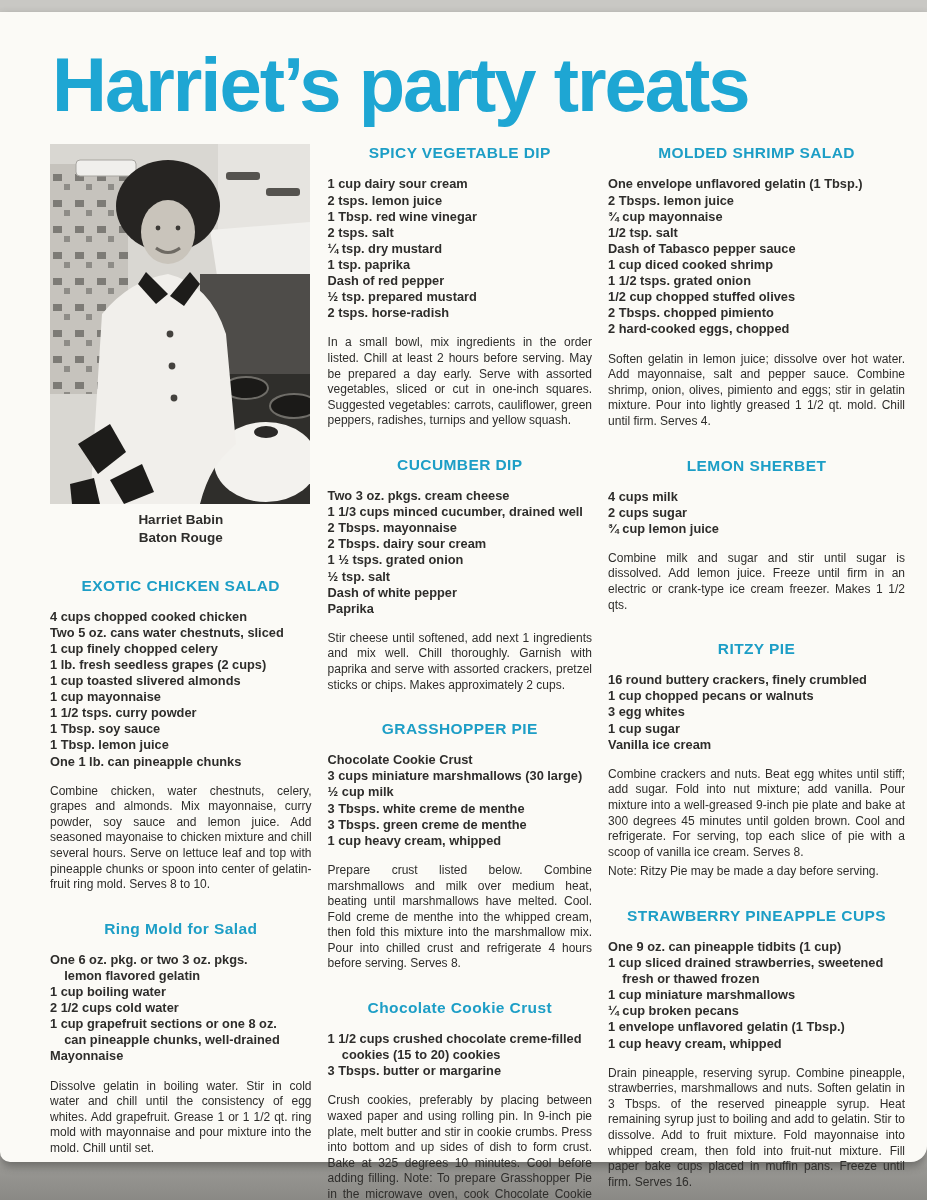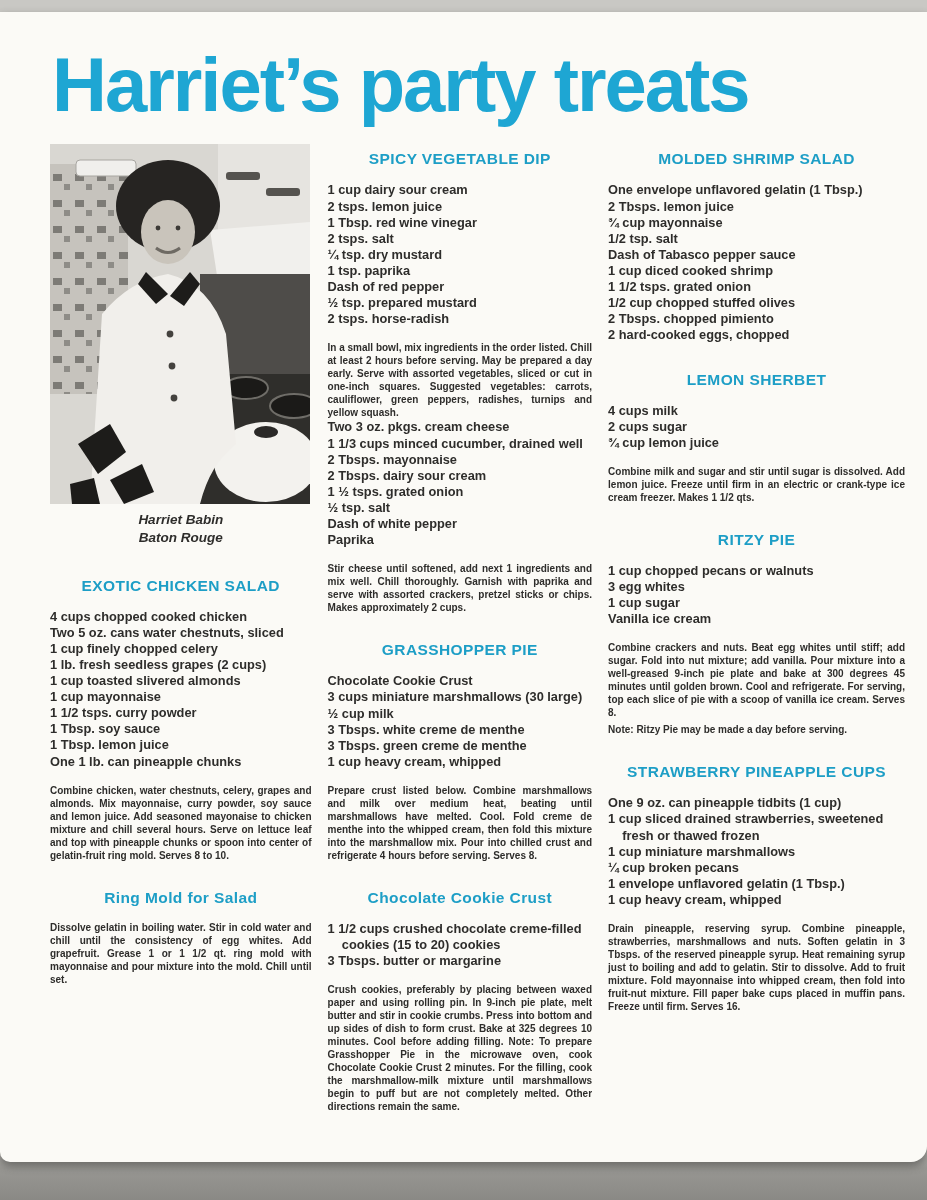--- a/index.html
+++ b/index.html
@@ -27,41 +27,41 @@
   }
   .columns {
     display:flex; gap:16px; padding:20px 22px 0 50px;
     color:var(--body-color);
   }
   .col { box-sizing:border-box; }
   .col-1 { width:266px; }
   .col-2 { width:269px; }
   .col-3 { width:302px; }
 
-  figure.photo { margin:2px 0 0 0;font-style:italic; }
+  figure.photo { margin:2px 0 0 0; }
   figure.photo svg { display:block; width:260px; height:360px; background:#d8d6d1; }
   figcaption {
     text-align:center; font-weight:bold; font-size:13.5px; line-height:1.3;
     margin-top:7px; color:var(--body-color);
   }
 
   .recipe-title {
     margin:27px 0 14px; text-align:center; font-weight:bold;
     font-size:15.5px; letter-spacing:.4px; color:var(--heading-color);
   }
-  .recipe:first-child .recipe-title { margin-top:8px; }
+  .recipe:first-child .recipe-title { margin-top:2px; }
   .col-1 .recipe:first-of-type .recipe-title { margin-top:30px; }
 
   ul.ingredients {
     list-style:none; margin:0; padding:0;
     font-weight:bold; font-size:12.8px; line-height:1.26;
   }
   ul.ingredients li { white-space:pre-wrap; }
   p.instructions {
-    font-weight:bold; font-size:10px; line-height:1.3;
+    font-weight:normal; font-size:12px; line-height:1.3;
     text-align:justify; margin:14px 0 0;
   }
   p.instructions + p.instructions { margin-top:4px; }
 </style>
 </head>
 <body style="--title-color: #1ea6d3; --heading-color: #1d9ec6; --body-color: #2e2d2b;">
 
 <div class="scan-bottom"></div>
 
 <div class="page">
@@ -126,20 +126,29 @@
             <li>1 cup mayonnaise</li>
             <li>1 1/2 tsps. curry powder</li>
             <li>1 Tbsp. soy sauce</li>
             <li>1 Tbsp. lemon juice</li>
             <li>One 1 lb. can pineapple chunks</li>
           </ul>
           <p class="instructions">Combine chicken, water chestnuts, celery, grapes and almonds. Mix mayonnaise, curry powder, soy sauce and lemon juice. Add seasoned mayonaise to chicken mixture and chill several hours. Serve on lettuce leaf and top with pineapple chunks or spoon into center of gelatin-fruit ring mold. Serves 8 to 10.</p>
         </section>
         <section class="recipe">
           <h2 class="recipe-title">Ring Mold for Salad</h2>
+          <ul class="ingredients">
+            <li>One 6 oz. pkg. or two 3 oz. pkgs.</li>
+            <li>    lemon flavored gelatin</li>
+            <li>1 cup boiling water</li>
+            <li>2 1/2 cups cold water</li>
+            <li>1 cup grapefruit sections or one 8 oz.</li>
+            <li>    can pineapple chunks, well-drained</li>
+            <li>Mayonnaise</li>
+          </ul>
           <p class="instructions">Dissolve gelatin in boiling water. Stir in cold water and chill until the consistency of egg whites. Add grapefruit. Grease 1 or 1 1/2 qt. ring mold with mayonnaise and pour mixture into the mold. Chill until set.</p>
         </section>
       </div>
 
     <div class="col col-2">
         <section class="recipe">
           <h2 class="recipe-title">SPICY VEGETABLE DIP</h2>
           <ul class="ingredients">
             <li>1 cup dairy sour cream</li>
             <li>2 tsps. lemon juice</li>
@@ -147,20 +156,21 @@
             <li>2 tsps. salt</li>
             <li>¼ tsp. dry mustard</li>
             <li>1 tsp. paprika</li>
             <li>Dash of red pepper</li>
             <li>½ tsp. prepared mustard</li>
             <li>2 tsps. horse-radish</li>
           </ul>
           <p class="instructions">In a small bowl, mix ingredients in the order listed. Chill at least 2 hours before serving. May be prepared a day early. Serve with assorted vegetables, sliced or cut in one-inch squares. Suggested vegetables: carrots, cauliflower, green peppers, radishes, turnips and yellow squash.</p>
         </section>
         <section class="recipe">
+          <h2 class="recipe-title">CUCUMBER DIP</h2>
           <ul class="ingredients">
             <li>Two 3 oz. pkgs. cream cheese</li>
             <li>1 1/3 cups minced cucumber, drained well</li>
             <li>2 Tbsps. mayonnaise</li>
             <li>2 Tbsps. dairy sour cream</li>
             <li>1 ½ tsps. grated onion</li>
             <li>½ tsp. salt</li>
             <li>Dash of white pepper</li>
             <li>Paprika</li>
           </ul>
@@ -197,33 +207,35 @@
             <li>2 Tbsps. lemon juice</li>
             <li>¾ cup mayonnaise</li>
             <li>1/2 tsp. salt</li>
             <li>Dash of Tabasco pepper sauce</li>
             <li>1 cup diced cooked shrimp</li>
             <li>1 1/2 tsps. grated onion</li>
             <li>1/2 cup chopped stuffed olives</li>
             <li>2 Tbsps. chopped pimiento</li>
             <li>2 hard-cooked eggs, chopped</li>
           </ul>
+          <p class="instructions">Soften gelatin in lemon juice; dissolve over hot water. Add mayonnaise, salt and pepper sauce. Combine shrimp, onion, olives, pimiento and eggs; stir in gelatin mixture. Pour into lightly greased 1 1/2 qt. mold. Chill until firm. Serves 4.</p>
         </section>
         <section class="recipe">
           <h2 class="recipe-title">LEMON SHERBET</h2>
           <ul class="ingredients">
             <li>4 cups milk</li>
             <li>2 cups sugar</li>
             <li>¾ cup lemon juice</li>
           </ul>
           <p class="instructions">Combine milk and sugar and stir until sugar is dissolved. Add lemon juice. Freeze until firm in an electric or crank-type ice cream freezer. Makes 1 1/2 qts.</p>
         </section>
         <section class="recipe">
           <h2 class="recipe-title">RITZY PIE</h2>
           <ul class="ingredients">
+            <li>16 round buttery crackers, finely crumbled</li>
             <li>1 cup chopped pecans or walnuts</li>
             <li>3 egg whites</li>
             <li>1 cup sugar</li>
             <li>Vanilla ice cream</li>
           </ul>
           <p class="instructions">Combine crackers and nuts. Beat egg whites until stiff; add sugar. Fold into nut mixture; add vanilla. Pour mixture into a well-greased 9-inch pie plate and bake at 300 degrees 45 minutes until golden brown. Cool and refrigerate. For serving, top each slice of pie with a scoop of vanilla ice cream. Serves 8.</p>
           <p class="instructions">Note: Ritzy Pie may be made a day before serving.</p>
         </section>
         <section class="recipe">
           <h2 class="recipe-title">STRAWBERRY PINEAPPLE CUPS</h2>

